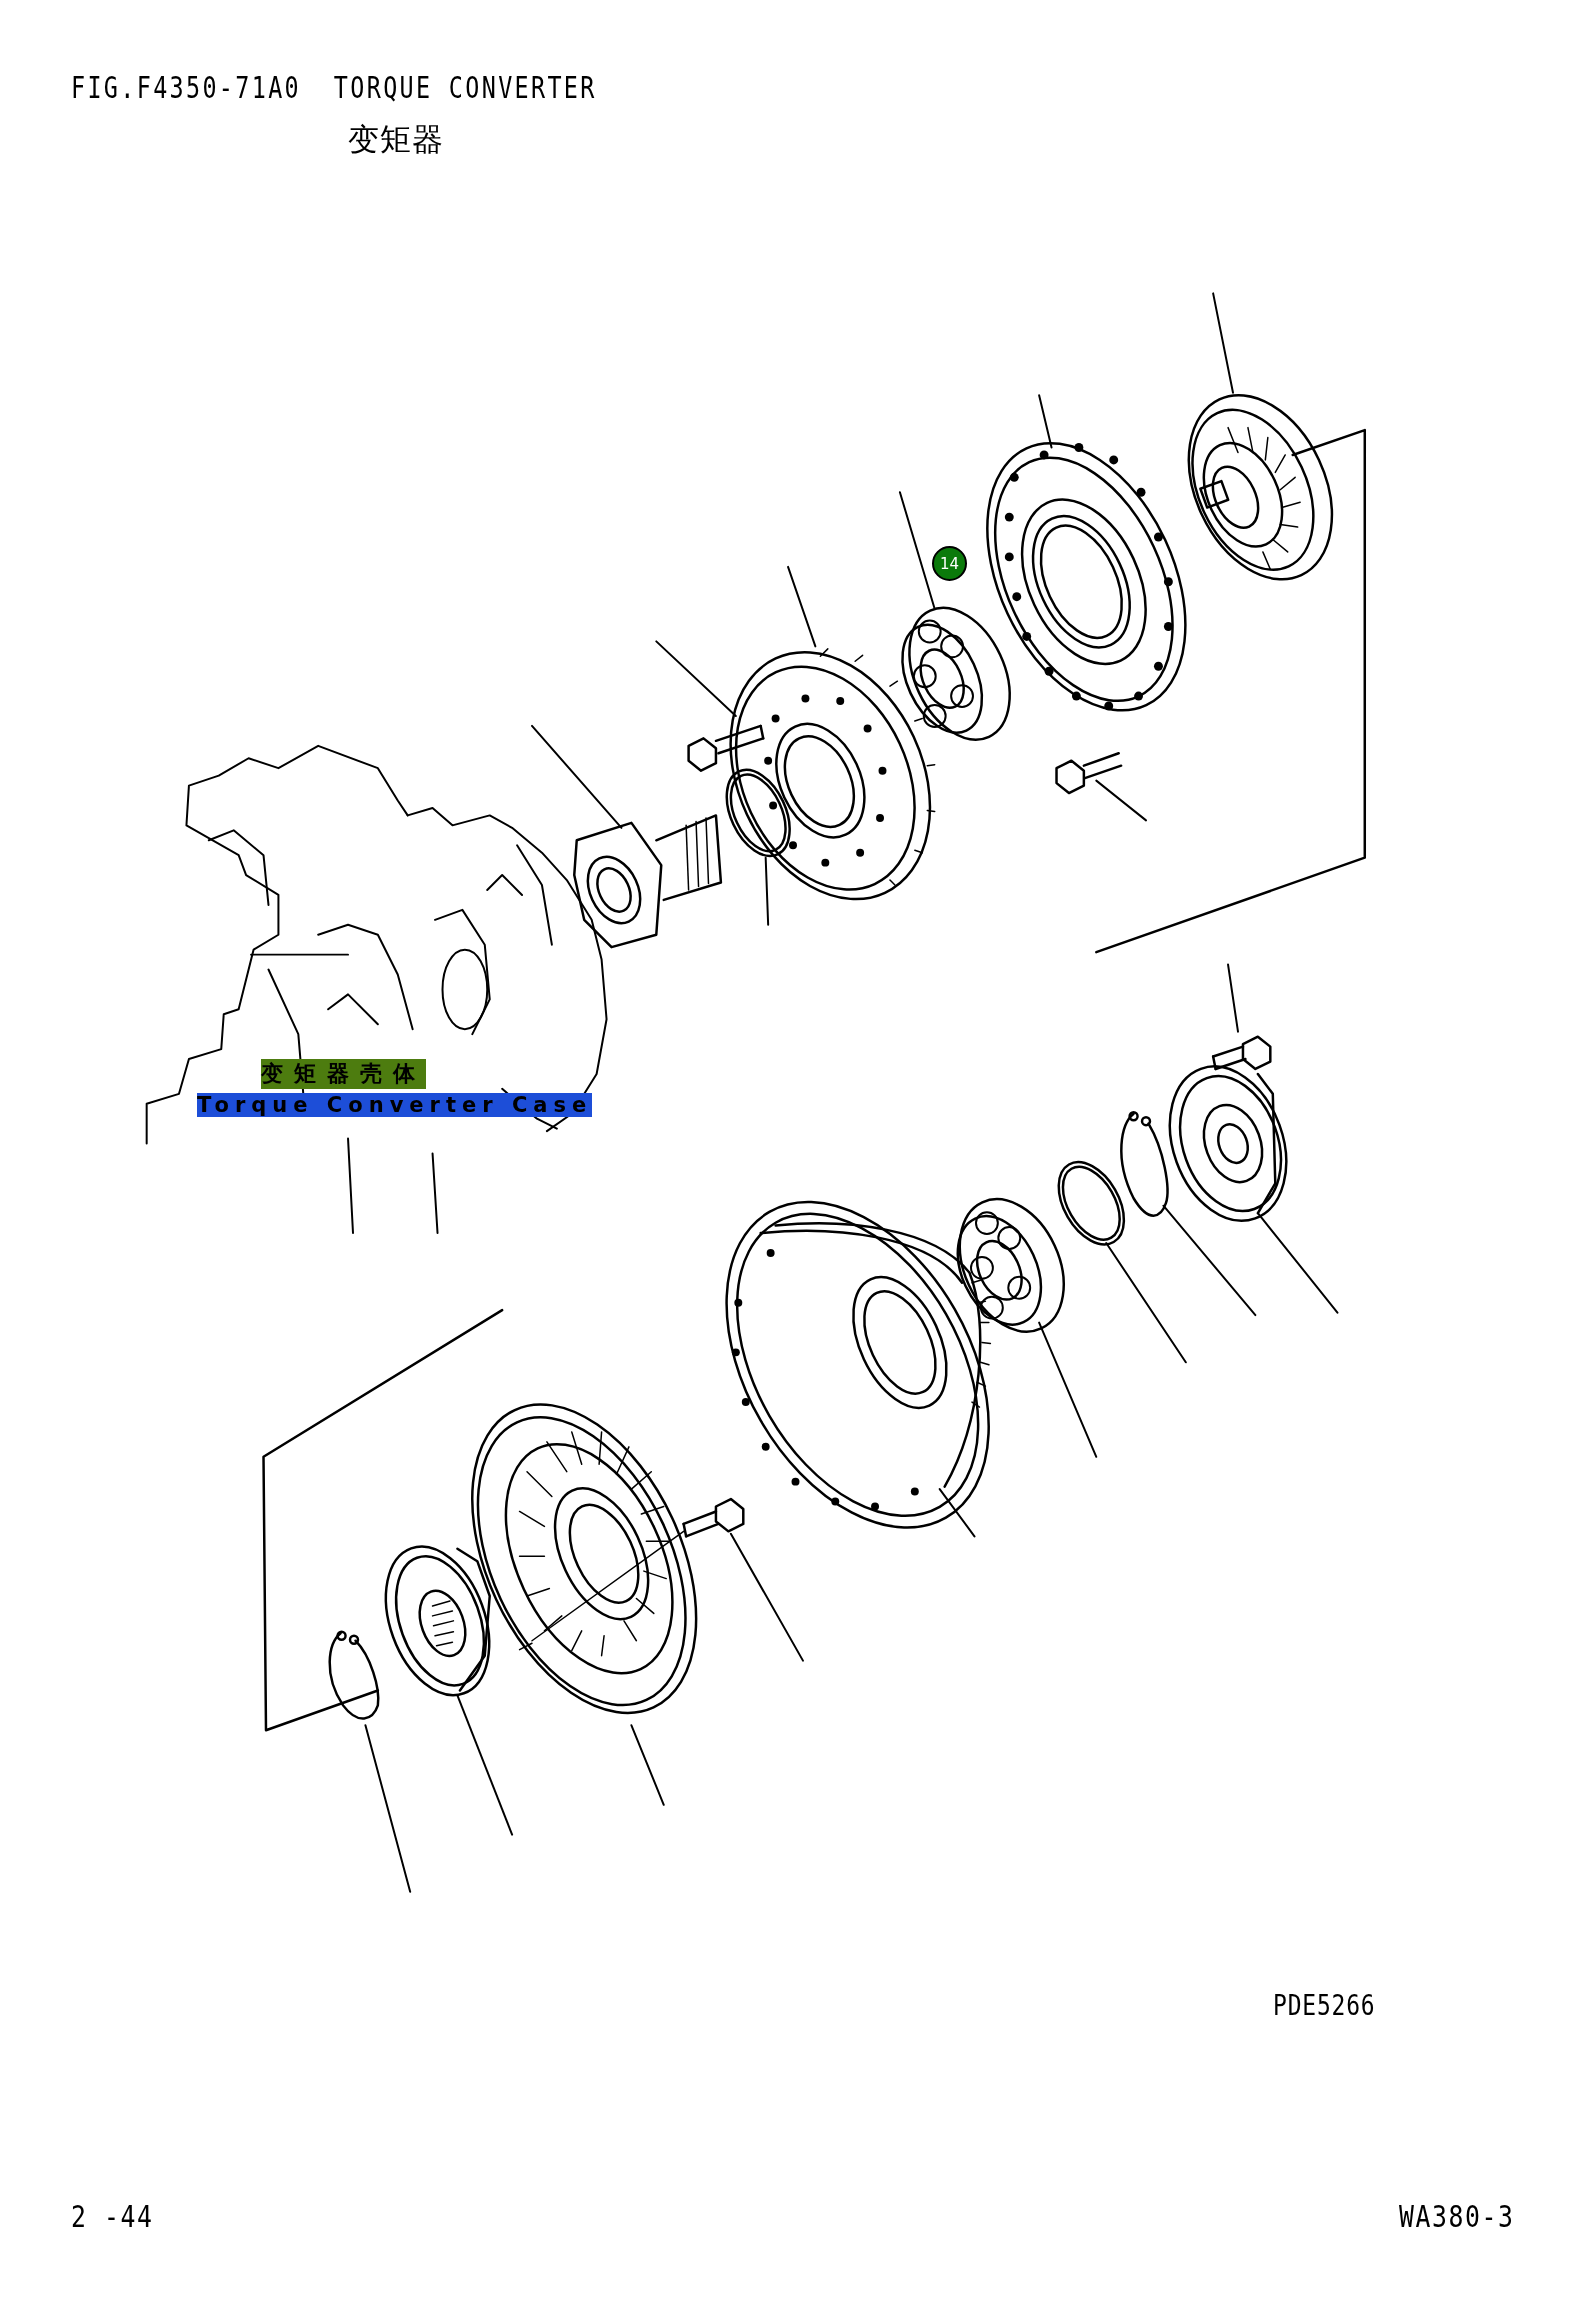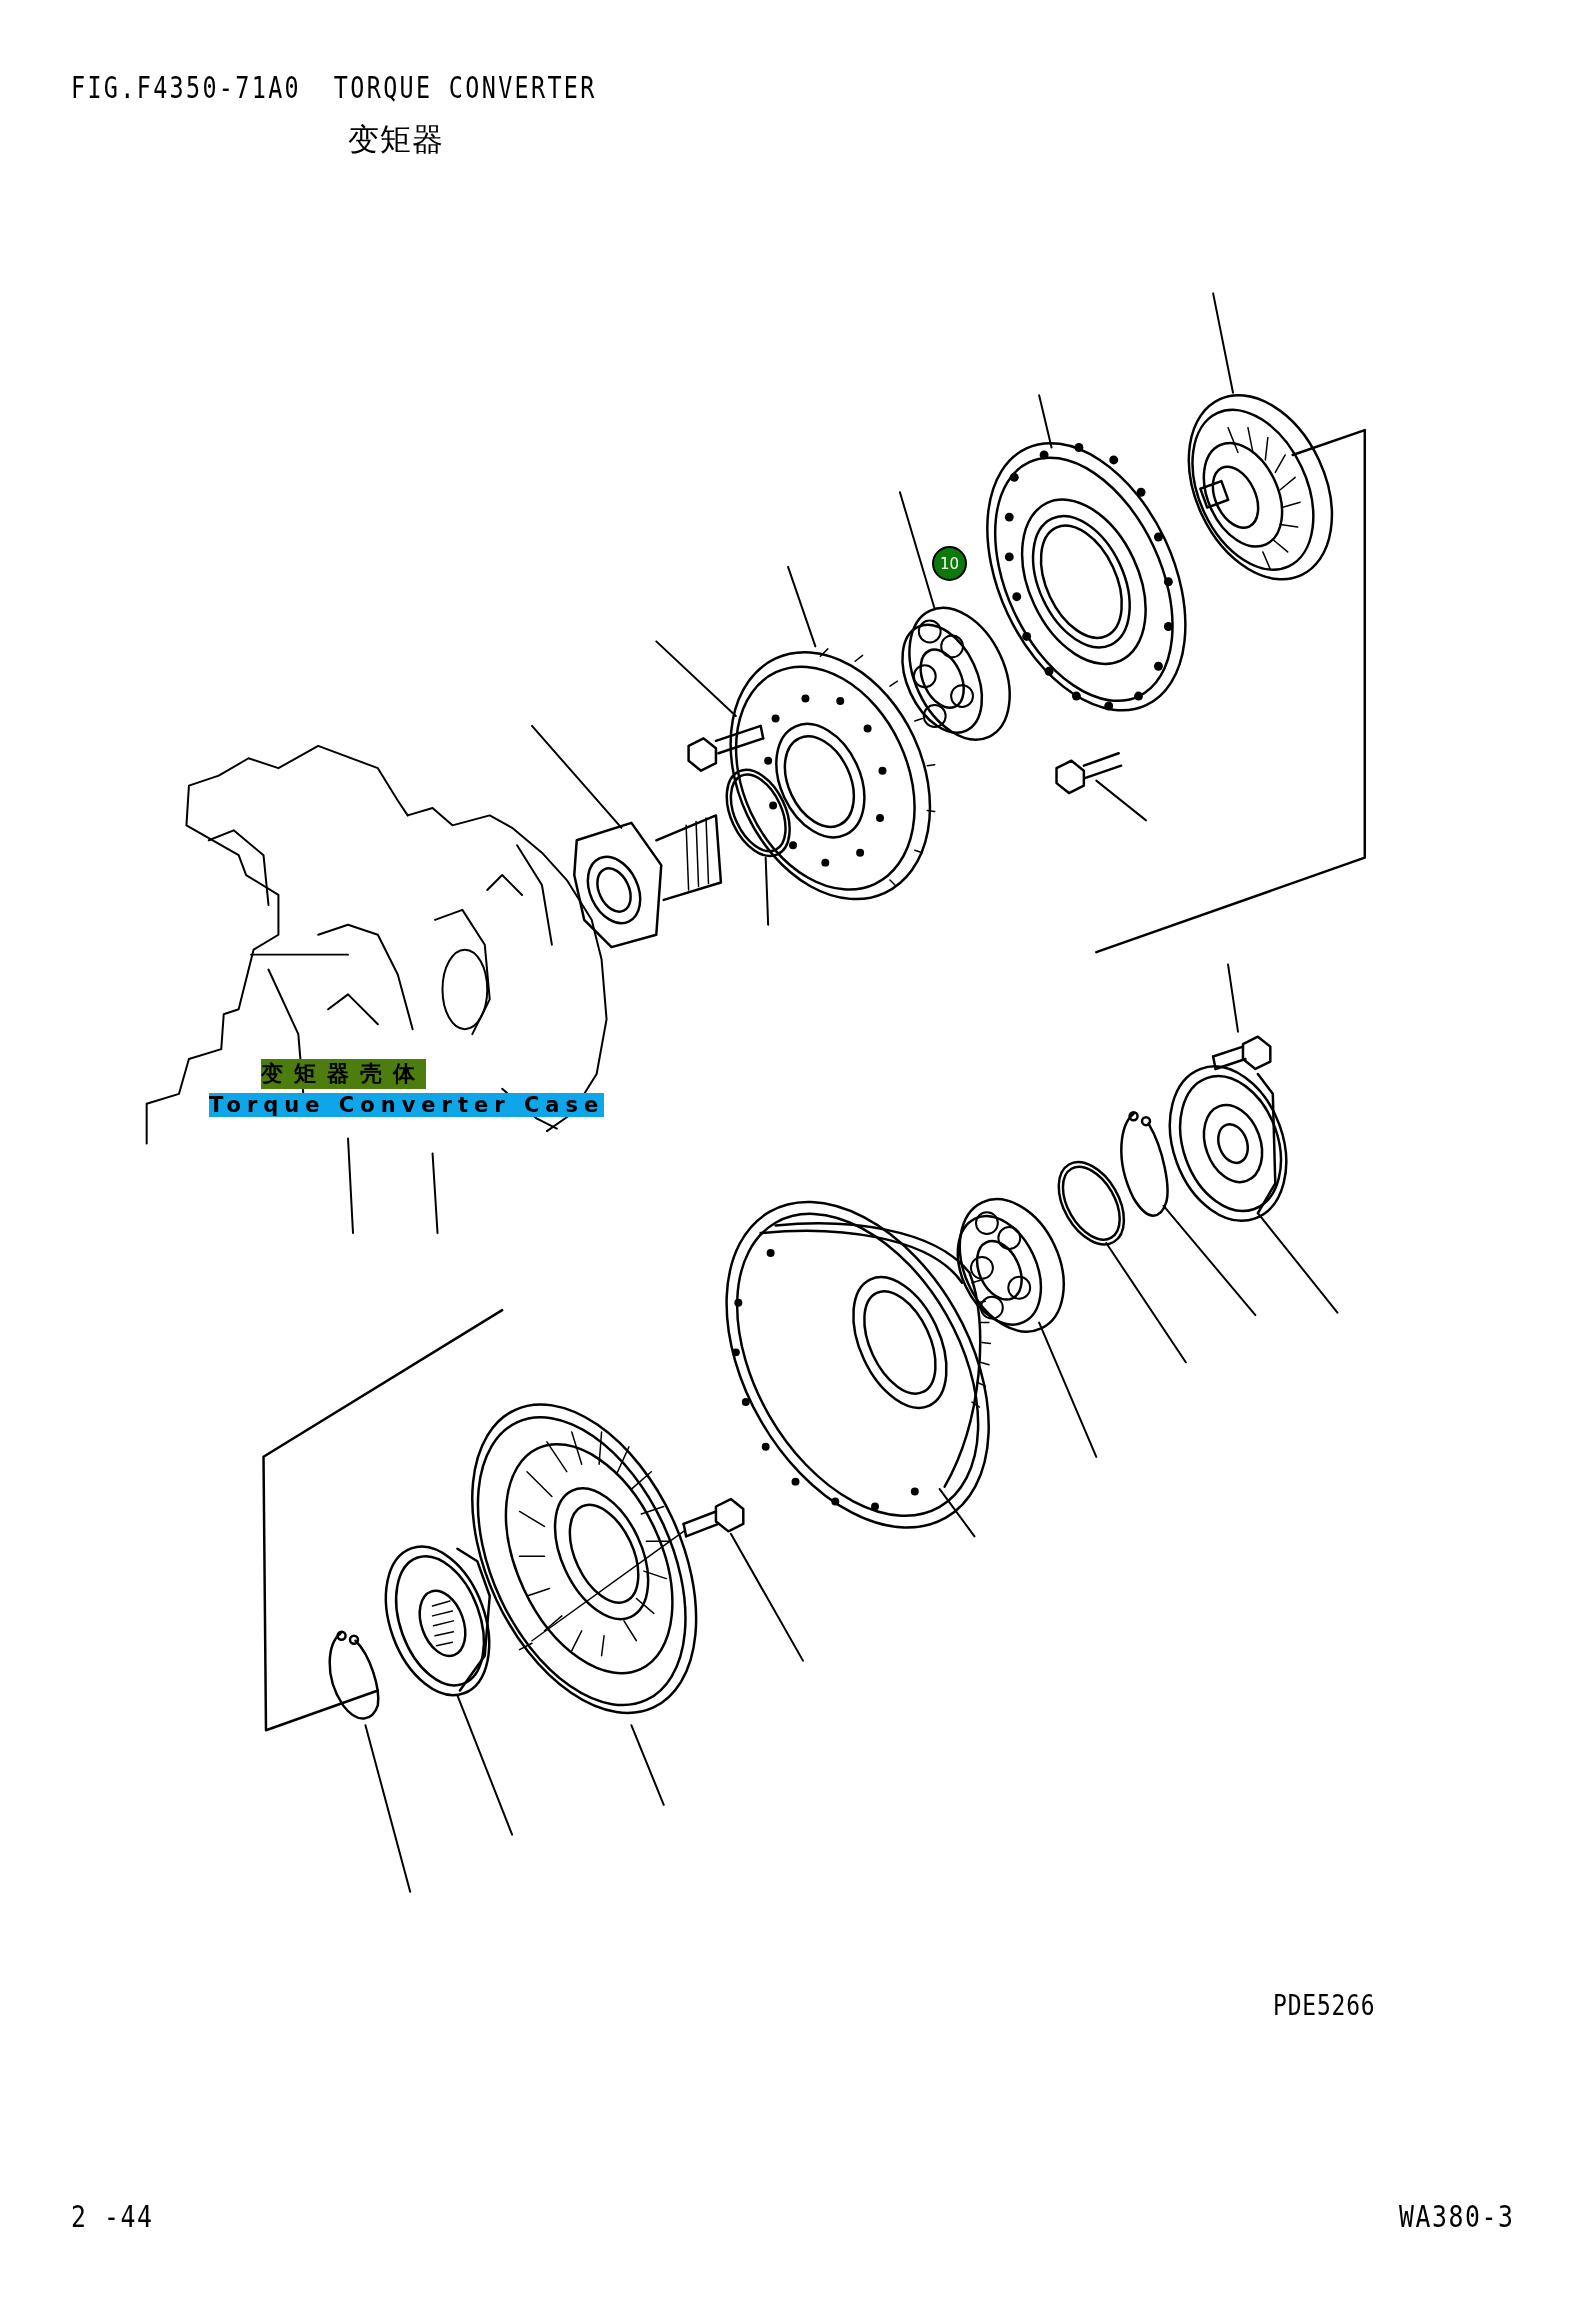--- a/index.html
+++ b/index.html
@@ -4,21 +4,21 @@
 <style>
   html, body { margin: 0; padding: 0; background: #ffffff; }
   body { width: 1590px; height: 2307px; position: relative; overflow: hidden; font-family: "DejaVu Sans Mono", "Liberation Mono", monospace; color: #000; }
   .txt { position: absolute; white-space: pre; color: #000; }
   .title { left: 71px; top: 70px; font-size: 30px; letter-spacing: 3px; transform: scaleX(0.78); transform-origin: left top; }
   .title-cn { left: 348px; top: 119px; font-size: 31px; font-family: "DejaVu Sans", sans-serif; letter-spacing: 1px; }
   .figcode { left: 1273px; top: 1989px; font-size: 28px; letter-spacing: 1px; transform: scaleX(0.82); transform-origin: left top; }
   .page-no { left: 71px; top: 2198px; font-size: 31px; letter-spacing: 2px; transform: scaleX(0.8); transform-origin: left top; }
   .model { right: 75px; top: 2198px; font-size: 31px; letter-spacing: 2px; transform: scaleX(0.8); transform-origin: right top; }
   .case-cn { left: 261px; top: 1059px; font-size: 22px; font-weight: bold; font-family: "DejaVu Sans", sans-serif; letter-spacing: 11px; background: #4d7c0f; }
-  .case-en { left: 209px; top: 1093px; font-size: 21px; font-weight: bold; letter-spacing: 6px; font-family: "DejaVu Sans", sans-serif; background: #0ea5e9; }
+  .case-en { left: 197px; top: 1093px; font-size: 21px; font-weight: bold; letter-spacing: 6px; font-family: "DejaVu Sans", sans-serif; background: #1d4ed8; }
   svg.drawing { position: absolute; left: 0; top: 0; }
   .marker { position: absolute; left: 932px; top: 546px; width: 35px; height: 35px; border-radius: 50%; background: #0b7a0b; border: 2px solid #000; box-sizing: border-box; display: flex; align-items: center; justify-content: center; color: #fff; font-family: "DejaVu Sans", sans-serif; font-size: 15px; cursor: pointer; }
 </style>
 </head>
 <body>
 
 <div class="txt title">FIG.F4350-71A0  TORQUE CONVERTER</div>
 <div class="txt title-cn">变矩器</div>
 
 <svg class="drawing" width="1590" height="2307" viewBox="0 0 3198 4640" fill="none" stroke="#000" stroke-width="5" stroke-linecap="round" stroke-linejoin="round">
@@ -310,19 +310,19 @@
 
   <g>
     <line x1="1070" y1="3305" x2="1045" y2="3318" stroke-width="3"></line>
   </g>
 </svg>
 
 <div class="txt case-cn">变矩器壳体</div>
 <div class="txt case-en">Torque Converter Case</div>
 
 <div class="marker">
-  <span>10</span>
+  <span>14</span>
 </div>
 
 <div class="txt figcode">PDE5266</div>
 <div class="txt page-no">2 -44</div>
 <div class="txt model">WA380-3</div>
 
 
 </body></html>

